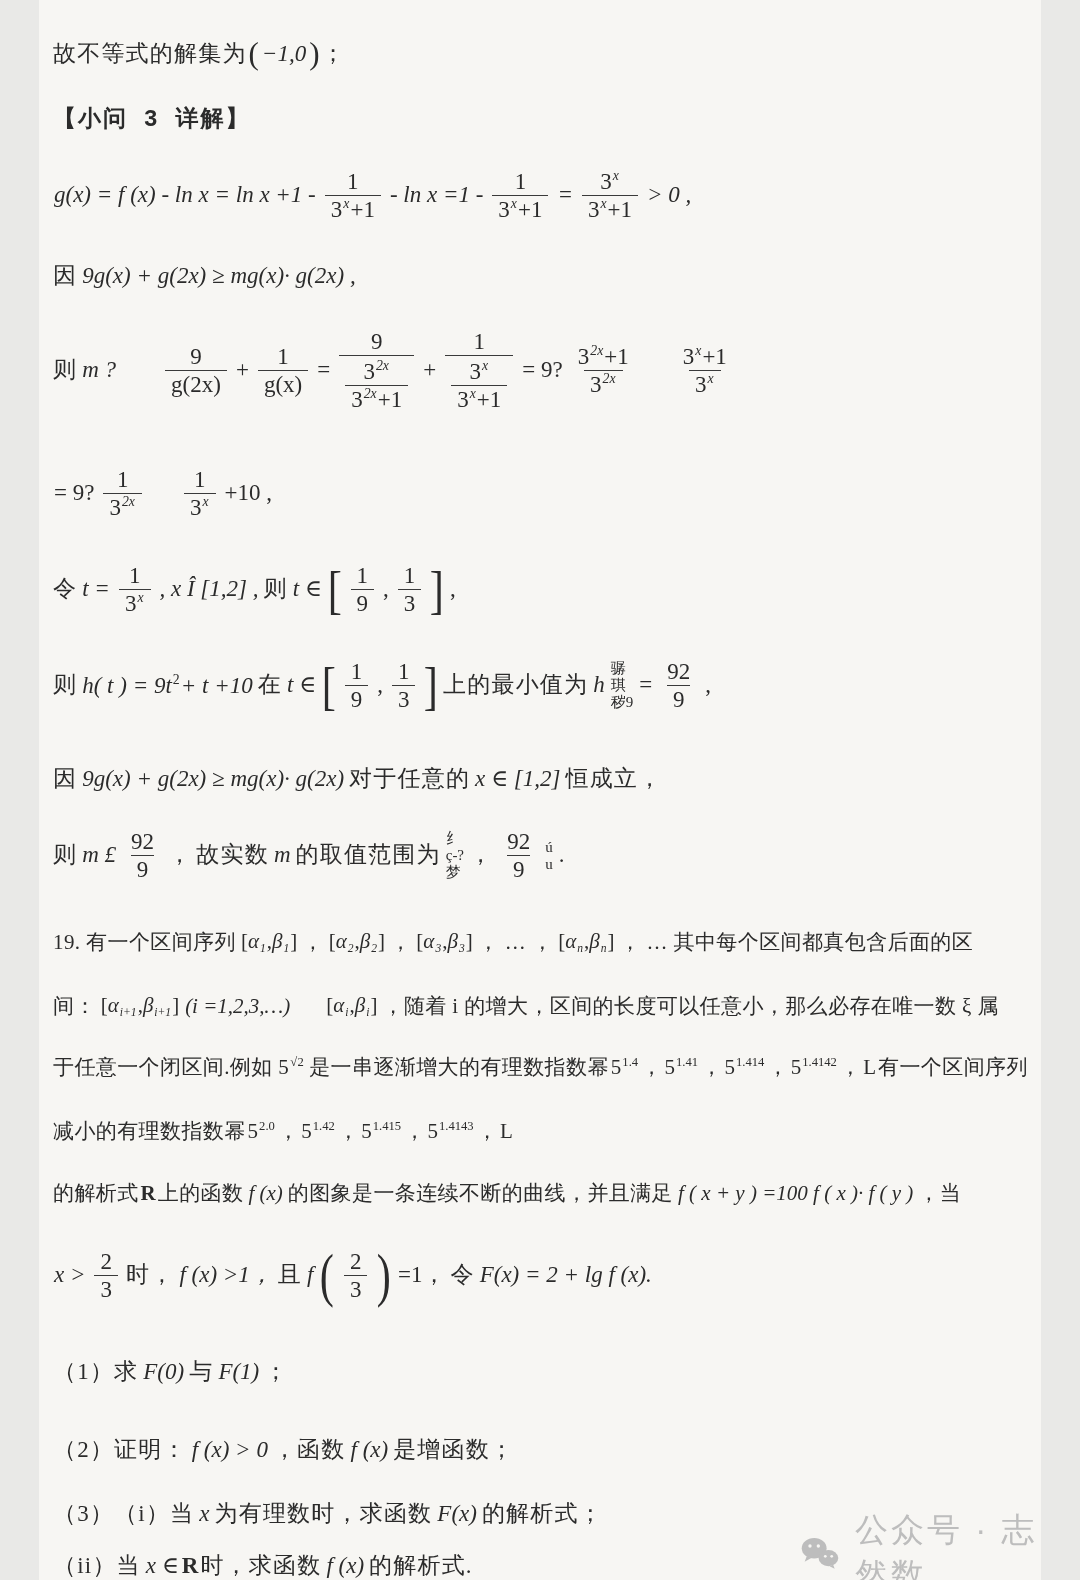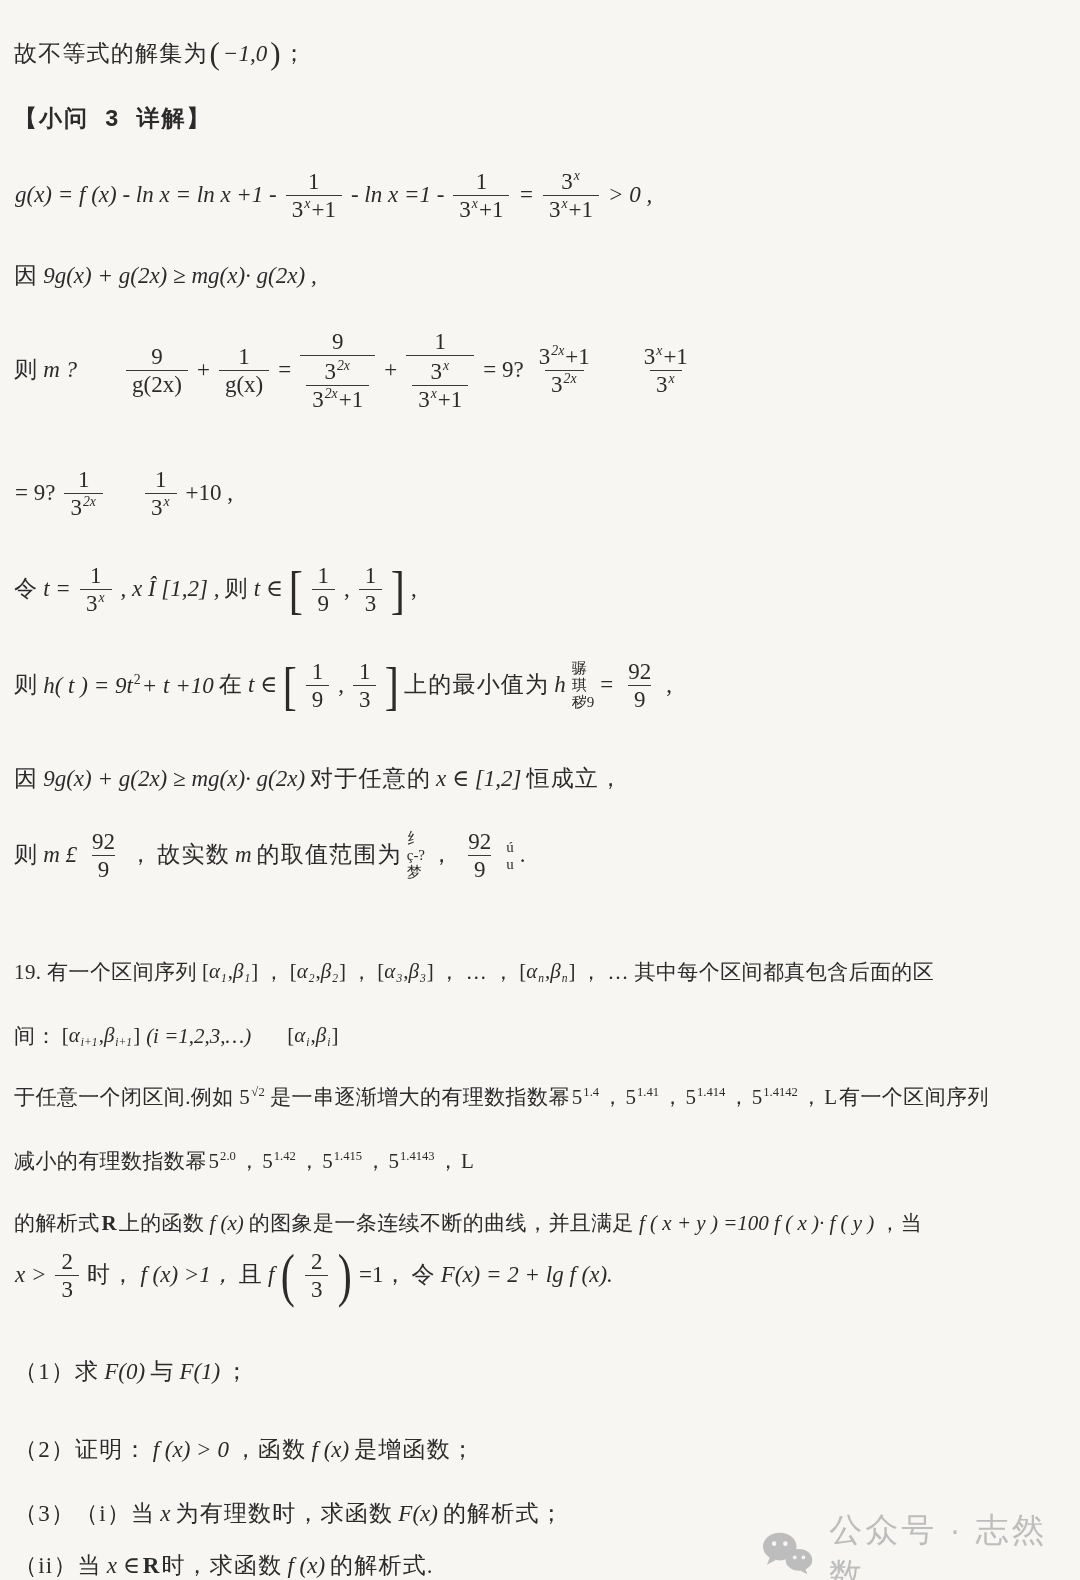--- a/index.html
+++ b/index.html
@@ -1,25 +1,25 @@
 <!DOCTYPE html>
 <html><head>
 <meta charset="utf-8">
 <style>
   html,body{margin:0;padding:0;background:#e9e9e7;}
   .page{
-    position:relative;width:1080px;height:1580px;margin:0 auto;
+    position:relative;width:1002px;height:1580px;margin:0 auto;
     background:#f7f6f3;color:#2b2b2b;overflow:hidden;
     font-family:"Liberation Serif","DejaVu Serif",serif;
   }
   .line{
     position:absolute;left:12px;display:flex;align-items:center;
     font-size:23px;white-space:nowrap;line-height:1.25;
   }
-  .para{font-size:21px;margin-top:30px;}
+  .para{font-size:21px;}
   .cn{font-style:normal;letter-spacing:1.2px;margin:0 2px;}
   .para .cn{letter-spacing:0.4px;}
   .mt{font-style:italic;margin:0 3px;}
   .up{font-style:normal;}
   .bold{font-weight:bold;}
   .heading{font-weight:600;letter-spacing:2px;font-family:Liberation Mono, monospace;}
   .sp{font-size:0.6em;font-style:italic;vertical-align:0.65em;margin:0 1px;}
   .spu{font-style:normal;}
   .sb{font-size:0.55em;font-style:italic;vertical-align:-0.35em;margin:0 1px;}
   .frac{display:inline-flex;flex-direction:column;align-items:center;text-align:center;
@@ -245,20 +245,21 @@
     <span class="mt"><span class="up">[</span><span>α</span><span class="sb">n</span><span class="up">,</span><span>β</span><span class="sb">n</span><span class="up">]</span></span>
     <span class="cn">， … 其中每个区间都真包含后面的区</span>
   </div>
 
   <div class="line para" style="top:992px">
     <span class="cn">间：</span>
     <span class="mt"><span class="up">[</span><span>α</span><span class="sb">i+1</span><span class="up">,</span><span>β</span><span class="sb">i+1</span><span class="up">]</span></span>
     <span class="mt">(i =1,2,3,…)</span>
     <span class="gap30"></span>
     <span class="mt"><span class="up">[</span><span>α</span><span class="sb">i</span><span class="up">,</span><span>β</span><span class="sb">i</span><span class="up">]</span></span>
+    <span class="cn">，随着 i 的增大，区间的长度可以任意小，那么必存在唯一数 ξ 属</span>
   </div>
 
   <div class="line para" style="top:1054px">
     <span class="cn"><span>于任意一个闭区间.例如 5</span><span class="sp spu">√2</span></span>
     <span class="cn">是一串逐渐增大的有理数指数幂</span>
     <span class="up"><span>5</span><span class="sp spu">1.4</span></span>
     <span class="cn">，</span>
     <span class="up"><span>5</span><span class="sp spu">1.41</span></span>
     <span class="cn">，</span>
     <span class="up"><span>5</span><span class="sp spu">1.414</span></span>

